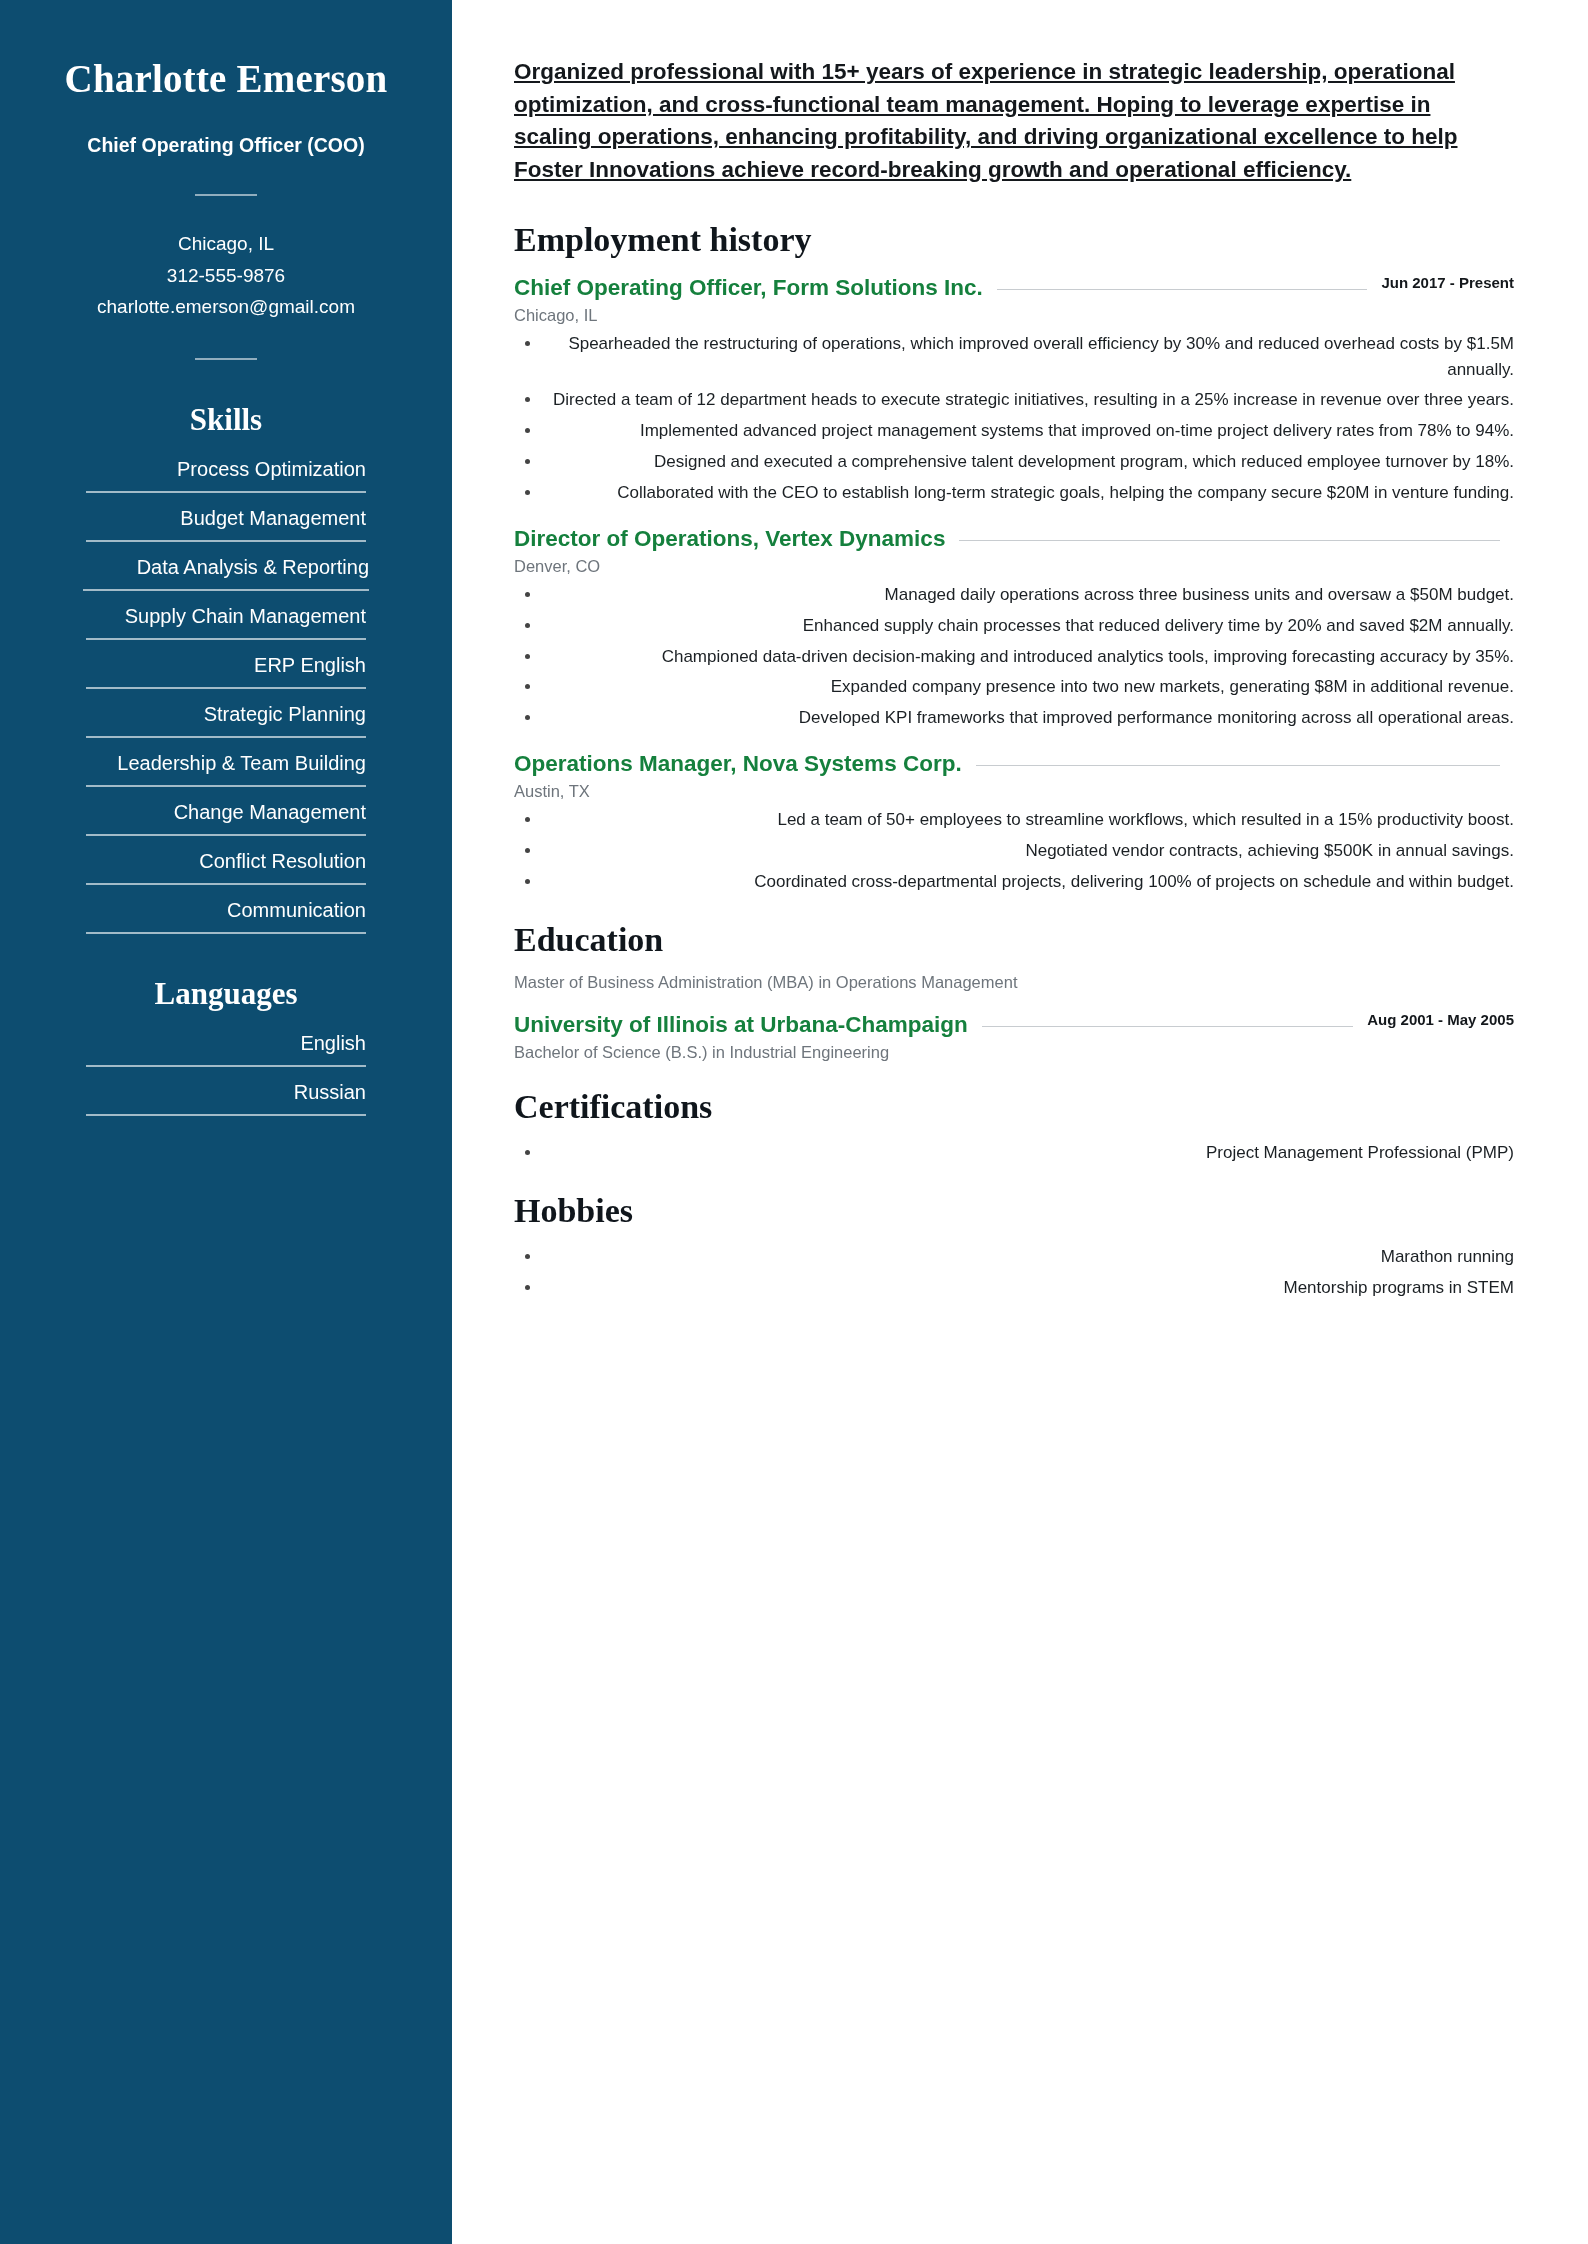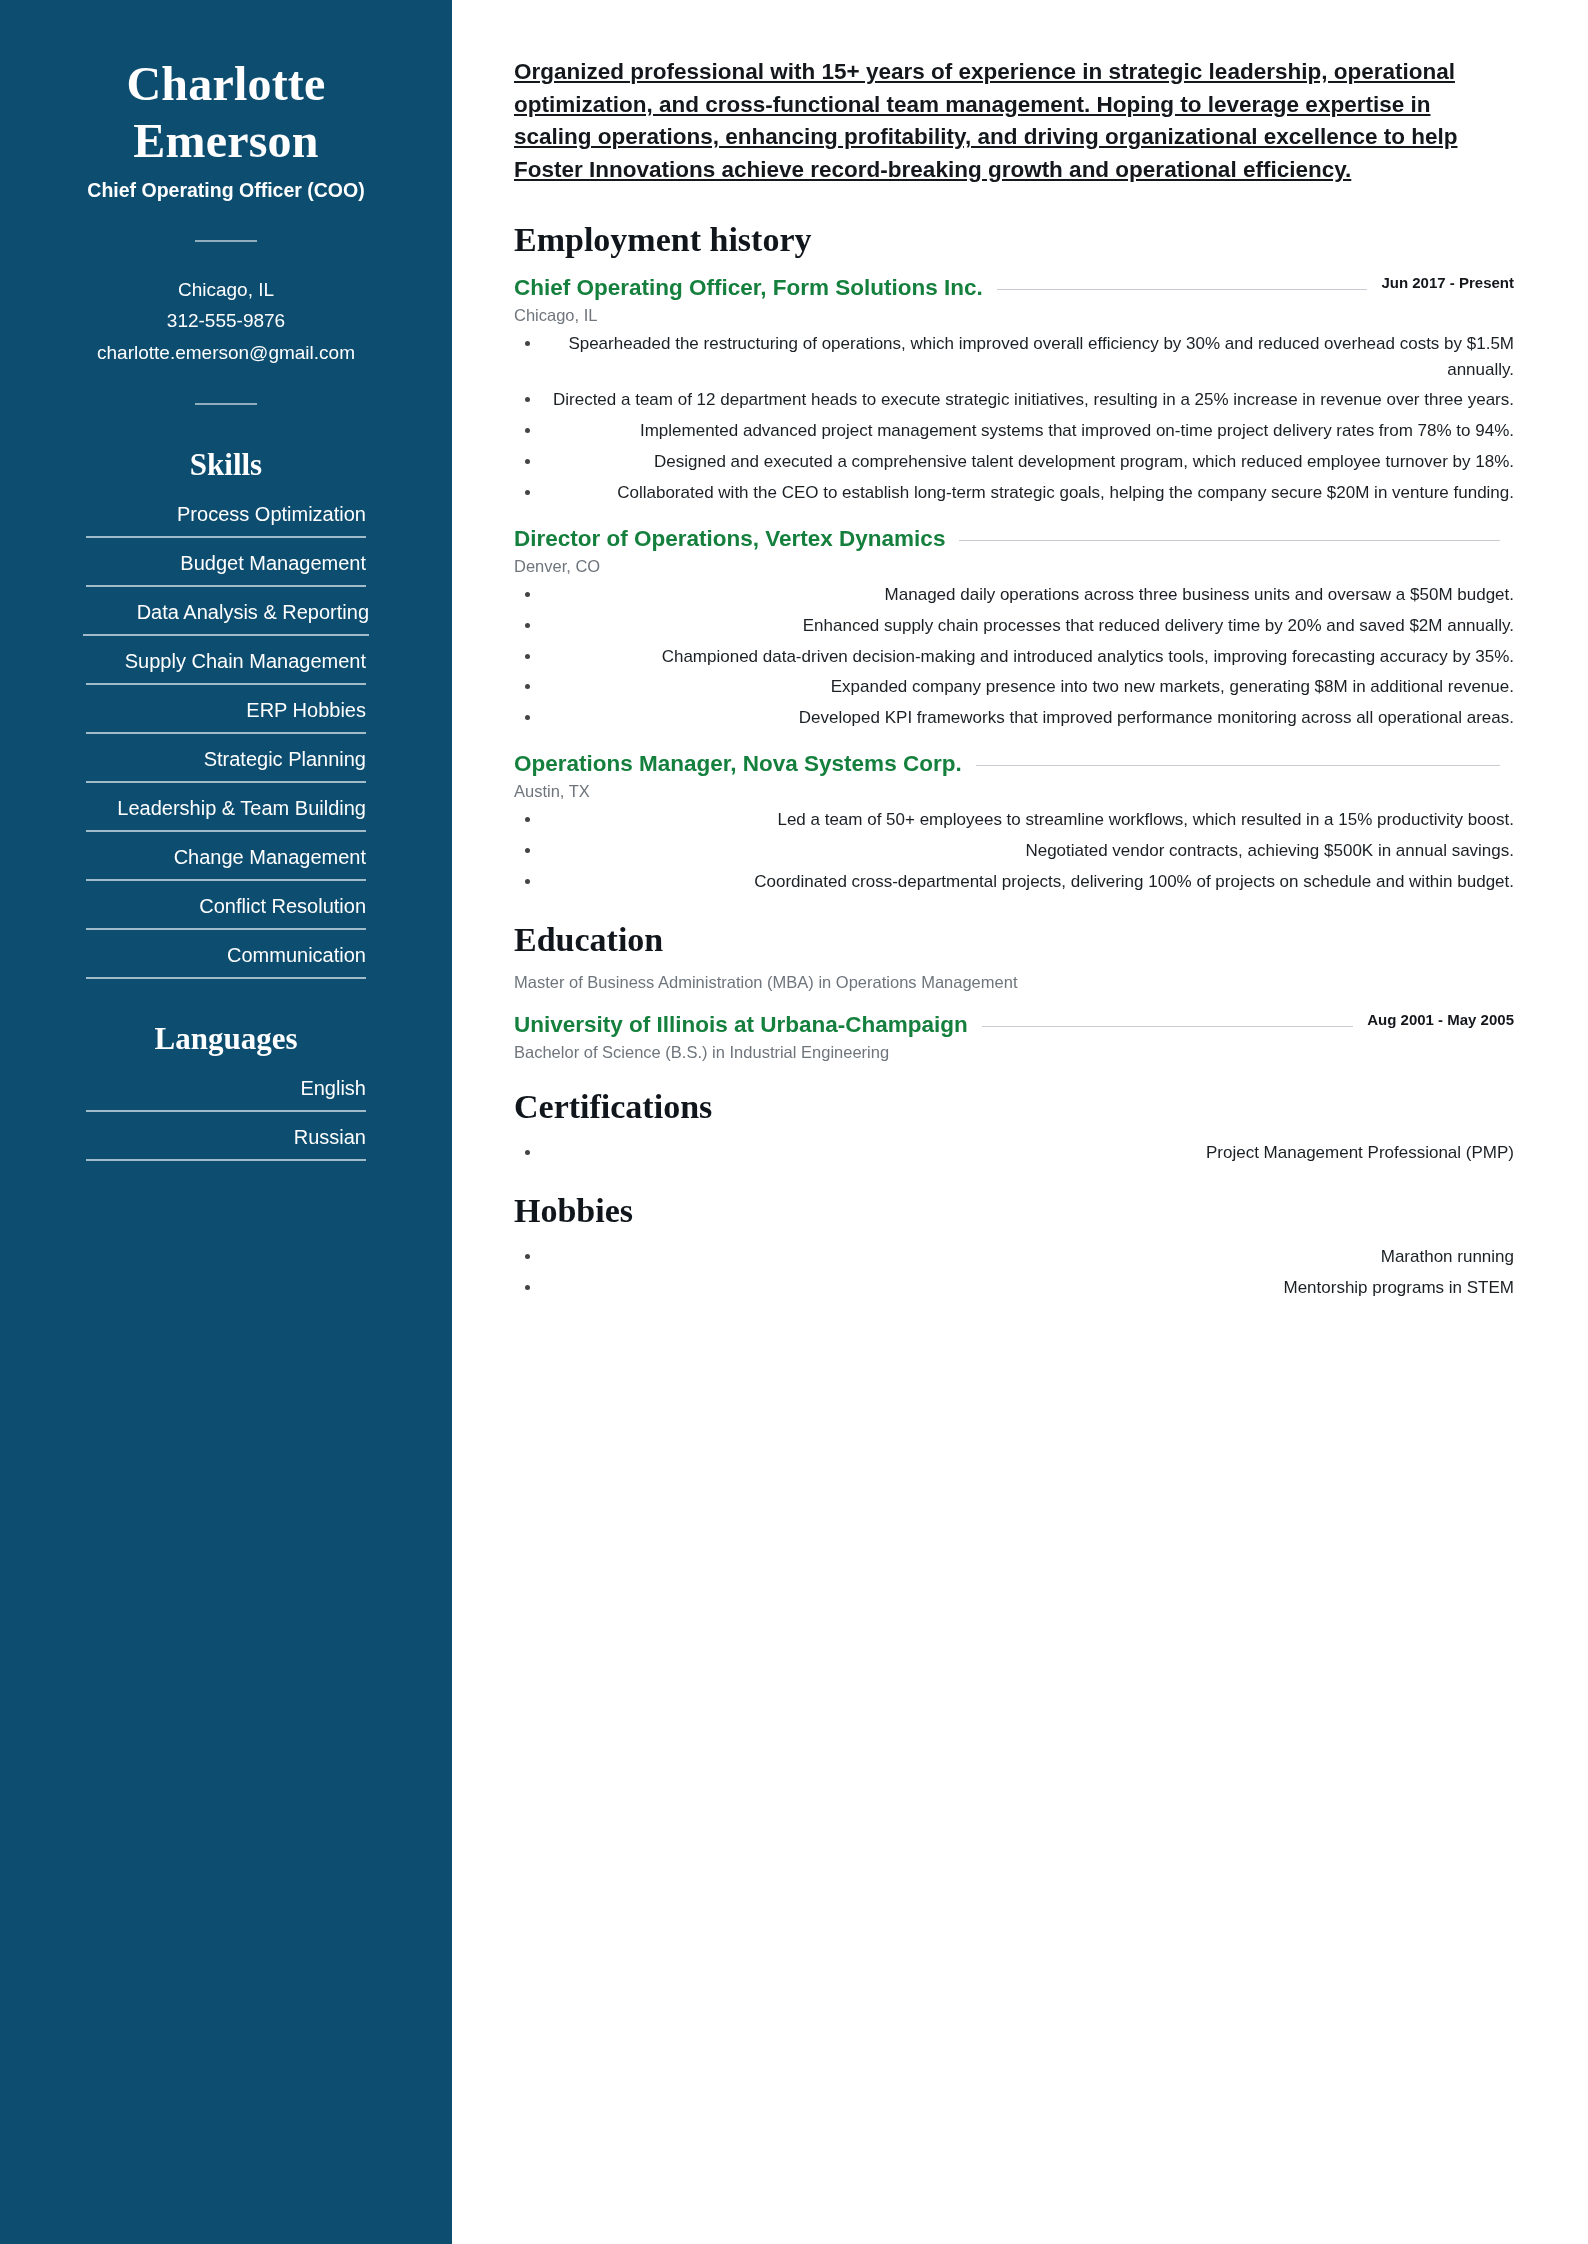--- a/index.html
+++ b/index.html
@@ -23,24 +23,24 @@
     width: 452px;
     flex: 0 0 452px;
     background: #0d4d70;
     color: #ffffff;
     padding: 56px 44px 60px 44px;
     text-align: center;
   }
   .name {
     font-family: "Liberation Serif", serif;
     font-weight: bold;
-    font-size: 48px;
+    font-size: 39px;
     line-height: 1.18;
     letter-spacing: .2px;
-    margin: 0 0 8px 0;
+    margin: 0 0 30px 0;
   }
   .job-title {
     font-size: 19.5px;
     font-weight: bold;
     line-height: 1.35;
     margin: 0;
   }
   .divider {
     width: 62px;
     height: 2px;
@@ -154,21 +154,21 @@
     <p class="contact-line">312-555-9876</p>
     <p class="contact-line">charlotte.emerson@gmail.com</p>
 
     <div class="divider"></div>
 
     <h2 class="sidebar-section-title">Skills</h2>
     <div class="chip">Process Optimization</div>
     <div class="chip">Budget Management</div>
     <div class="chip wide">Data Analysis &amp; Reporting</div>
     <div class="chip">Supply Chain Management</div>
-    <div class="chip">ERP Hobbies</div>
+    <div class="chip">ERP English</div>
     <div class="chip">Strategic Planning</div>
     <div class="chip">Leadership &amp; Team Building</div>
     <div class="chip">Change Management</div>
     <div class="chip">Conflict Resolution</div>
     <div class="chip">Communication</div>
 
     <h2 class="sidebar-section-title">Languages</h2>
     <div class="chip">English</div>
     <div class="chip">Russian</div>
   </aside>

